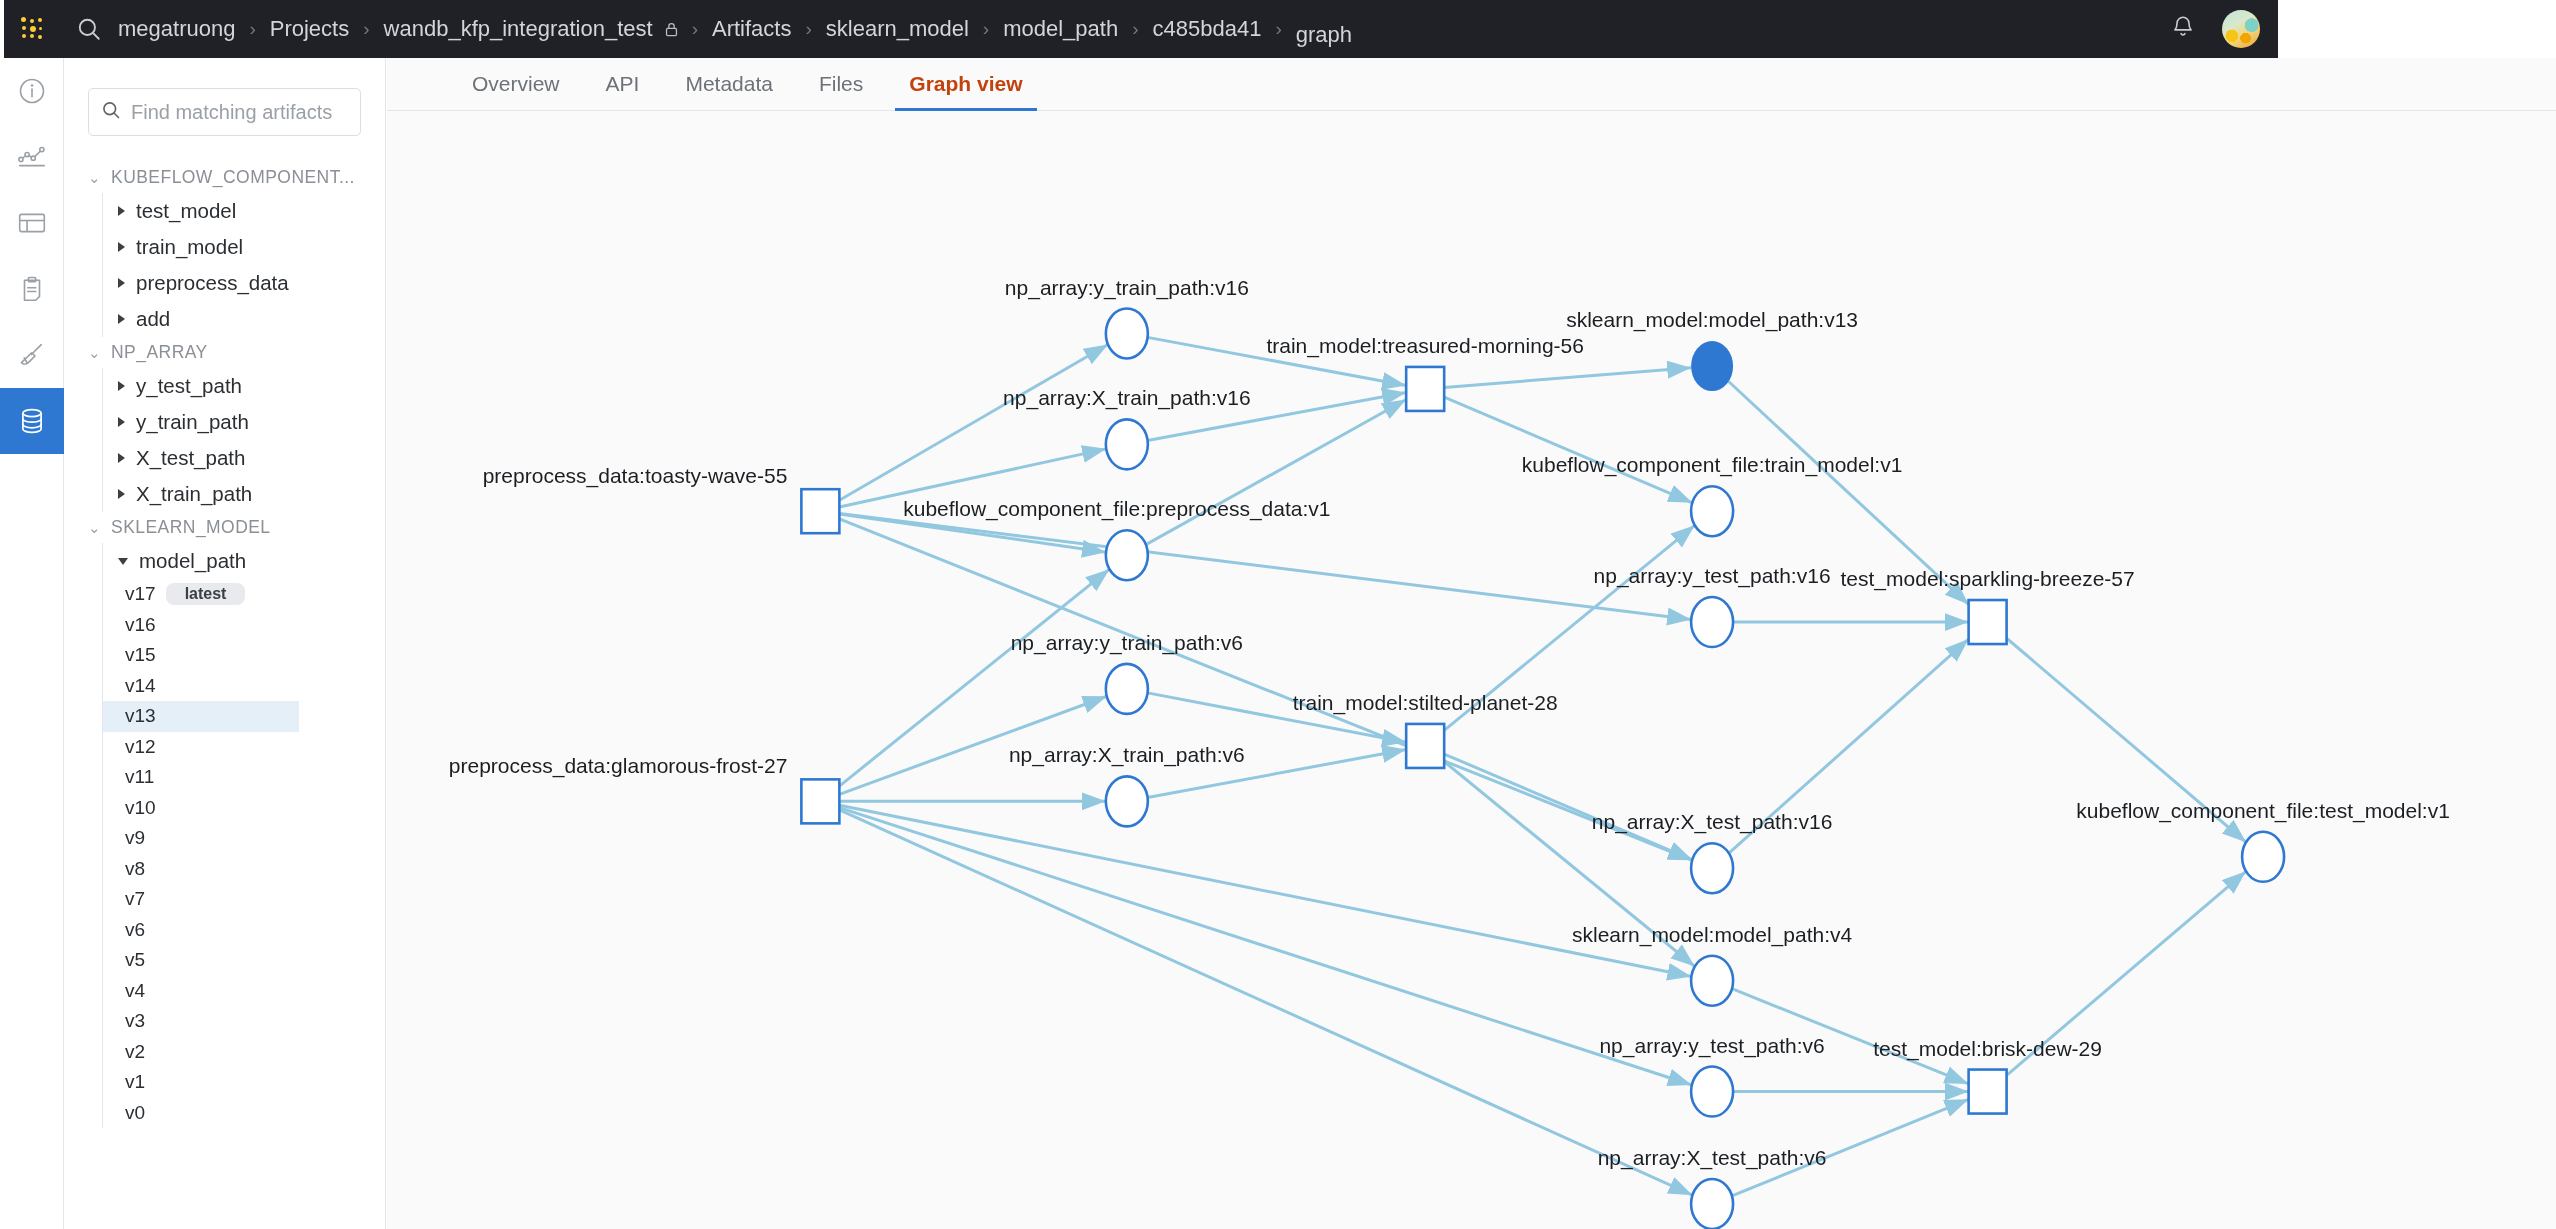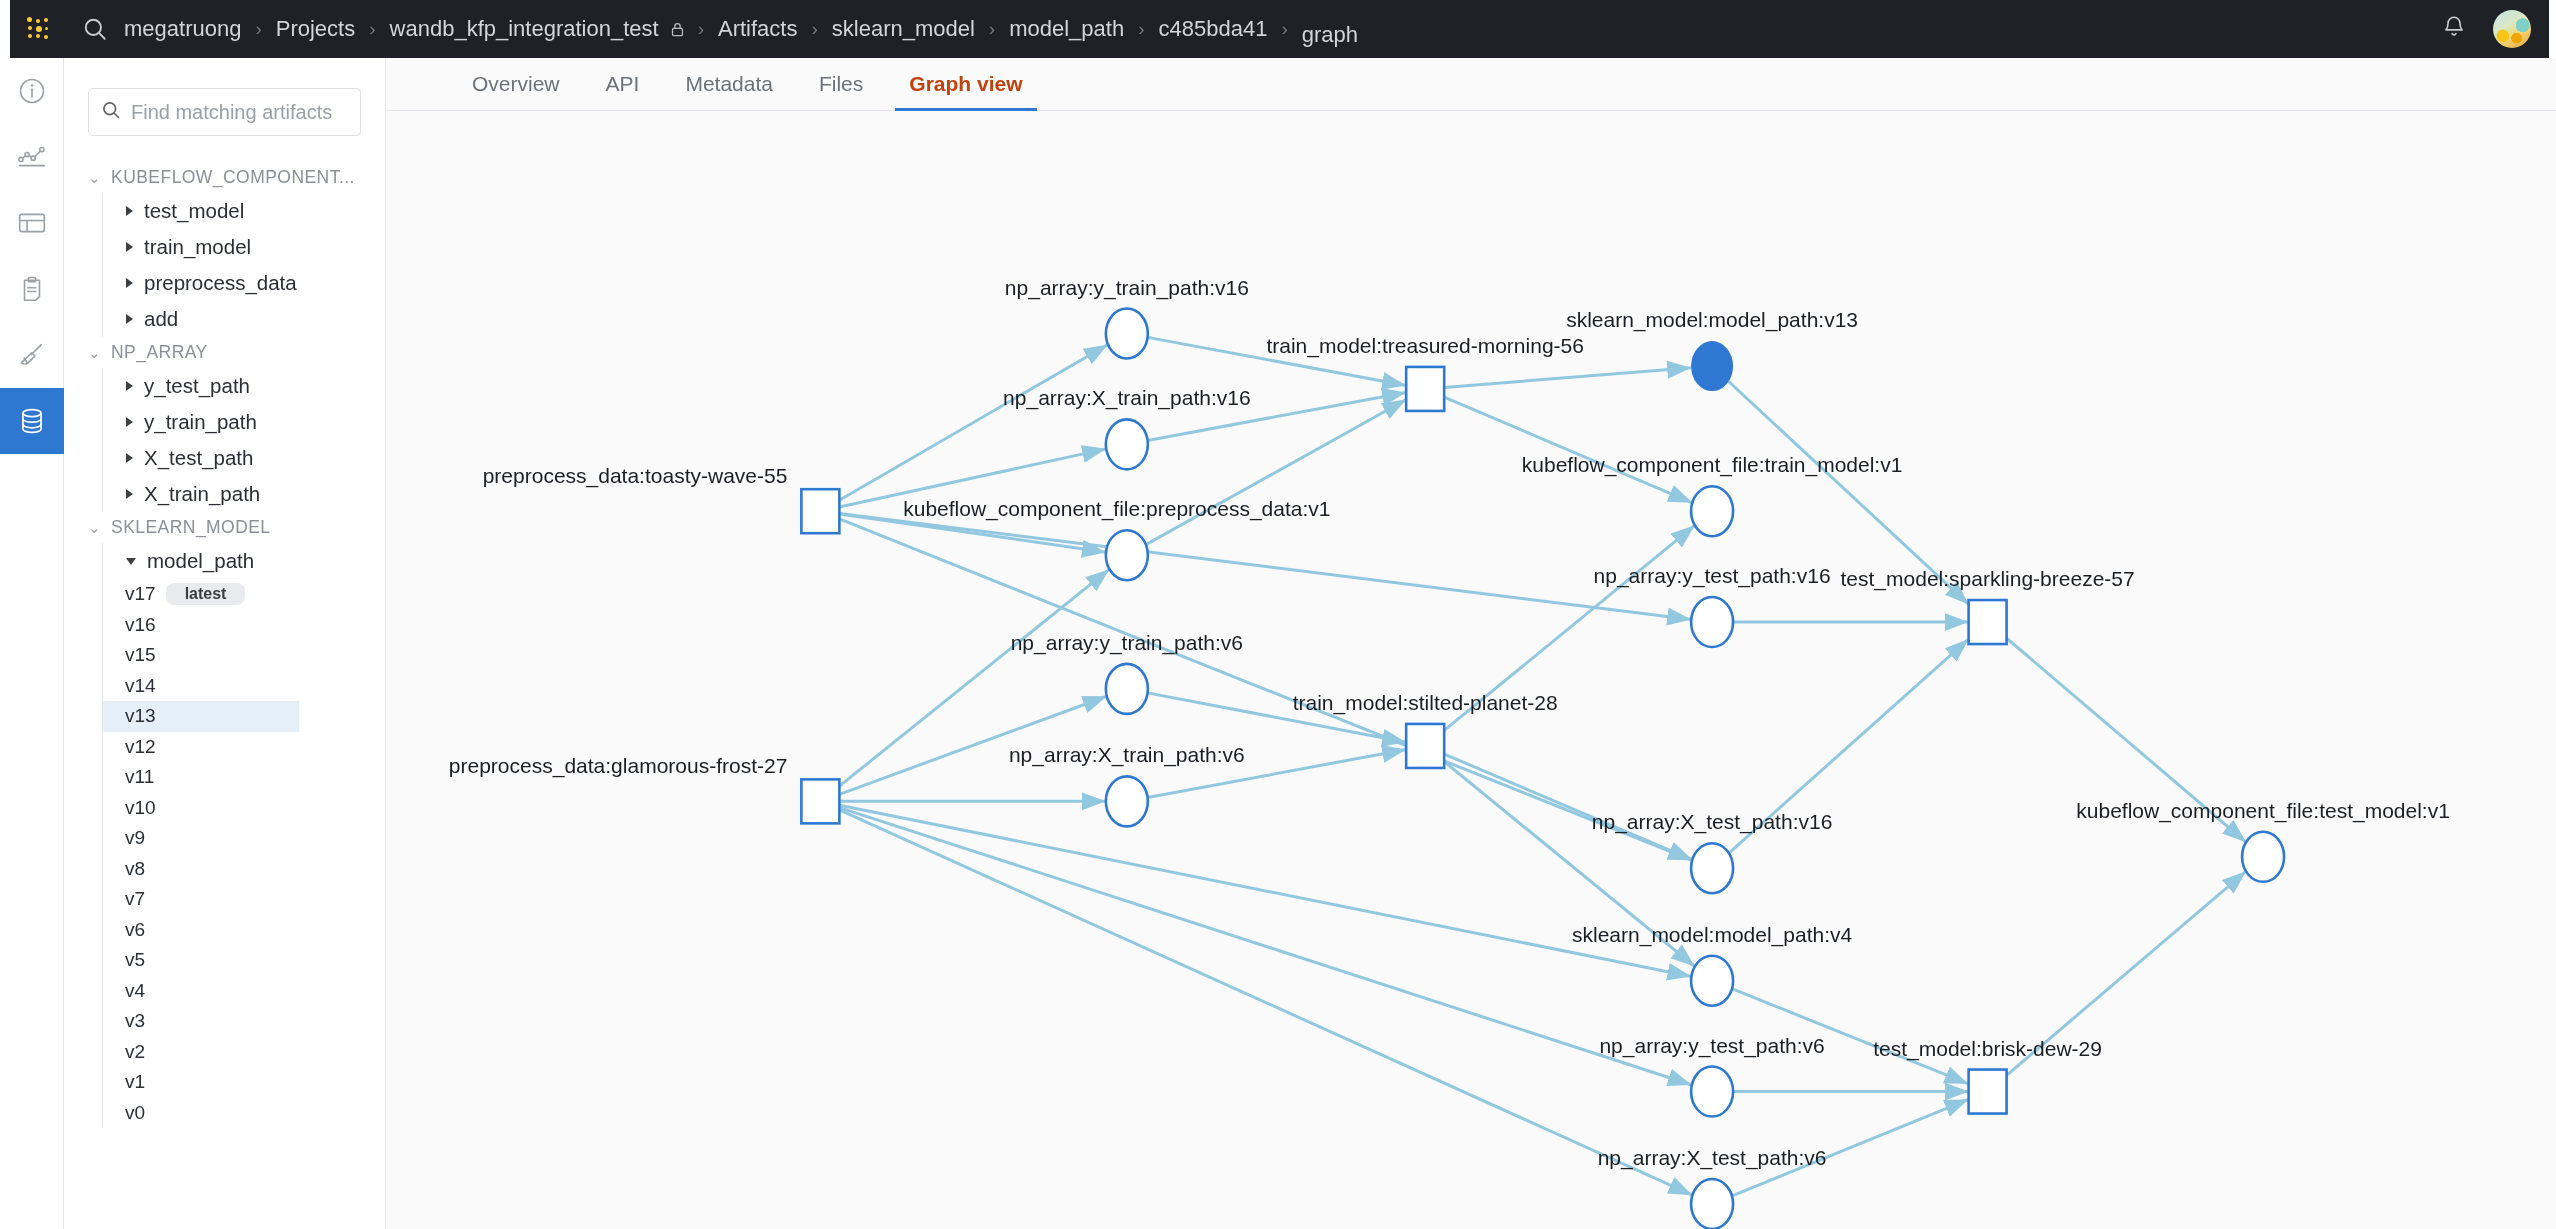--- a/index.html
+++ b/index.html
@@ -3,21 +3,21 @@
 <meta charset="utf-8">
 <style>
   * { box-sizing: border-box; margin: 0; padding: 0; }
   html, body {
     width: 2556px; height: 1229px;
     font-family: "Liberation Sans", sans-serif;
     background: #ffffff; overflow: hidden;
   }
   
   #topbar {
-    position: absolute; top: 0; left: 10px; width: 2539px; height: 58px;
+    position: absolute; top: 0; left: 4px; width: 2274px; height: 58px;
     background: #1f2126; display: flex; align-items: center;
   }
   #waffle { width: 58px; height: 58px; display: flex; align-items: center; justify-content: center; }
   #waffle .dots { position: relative; width: 24px; height: 24px; }
   #waffle .dots i {
     position: absolute; border-radius: 50%; background: #ffcc33; display: block;
   }
   #topsearch { width: 54px; height: 58px; display: flex; align-items: center; justify-content: center; }
   #crumbs { display: flex; align-items: center; color: #b9bcc2; font-size: 22px; white-space: nowrap; }
   #crumbs .crumb { padding: 0 2px; }
@@ -54,21 +54,21 @@
   #searchbox input {
     border: none; outline: none; font-size: 20px; color: #1d4ed8;
     font-family: "Liberation Sans", sans-serif; width: 100%; background: transparent;
   }
   #searchbox input::placeholder { color: #9aa0a6; }
   .tree { margin-top: 26px; }
   .grp-head {
     display: flex; align-items: center; gap: 10px; padding: 5px 0 5px 24px;
     color: #8b9096; font-size: 17.5px; letter-spacing: .45px; font-weight: 400;
   }
-  .grp-body { margin-left: 38px; border-left: 1px solid #e4e6eb; padding-left: 8px; }
+  .grp-body { margin-left: 38px; border-left: 1px solid #e4e6eb; padding-left: 0; }
   .tree-item {
     display: flex; align-items: center; gap: 11px; padding: 6px 0 6px 15px;
     color: #2b2f33; font-size: 20.5px;
   }
   .caret-r { width: 0; height: 0; border-left: 7px solid #3c4043; border-top: 5px solid transparent; border-bottom: 5px solid transparent; }
   .caret-d { width: 0; height: 0; border-top: 7px solid #3c4043; border-left: 5px solid transparent; border-right: 5px solid transparent; }
   .chev { color: #9aa0a6; font-size: 15px; line-height: 1; }
   .ver-list { margin-left: 38px; border-left: 1px solid #e4e6eb; }
   .ver {
     display: flex; align-items: center; gap: 10px; height: 30.5px; padding-left: 22px;

